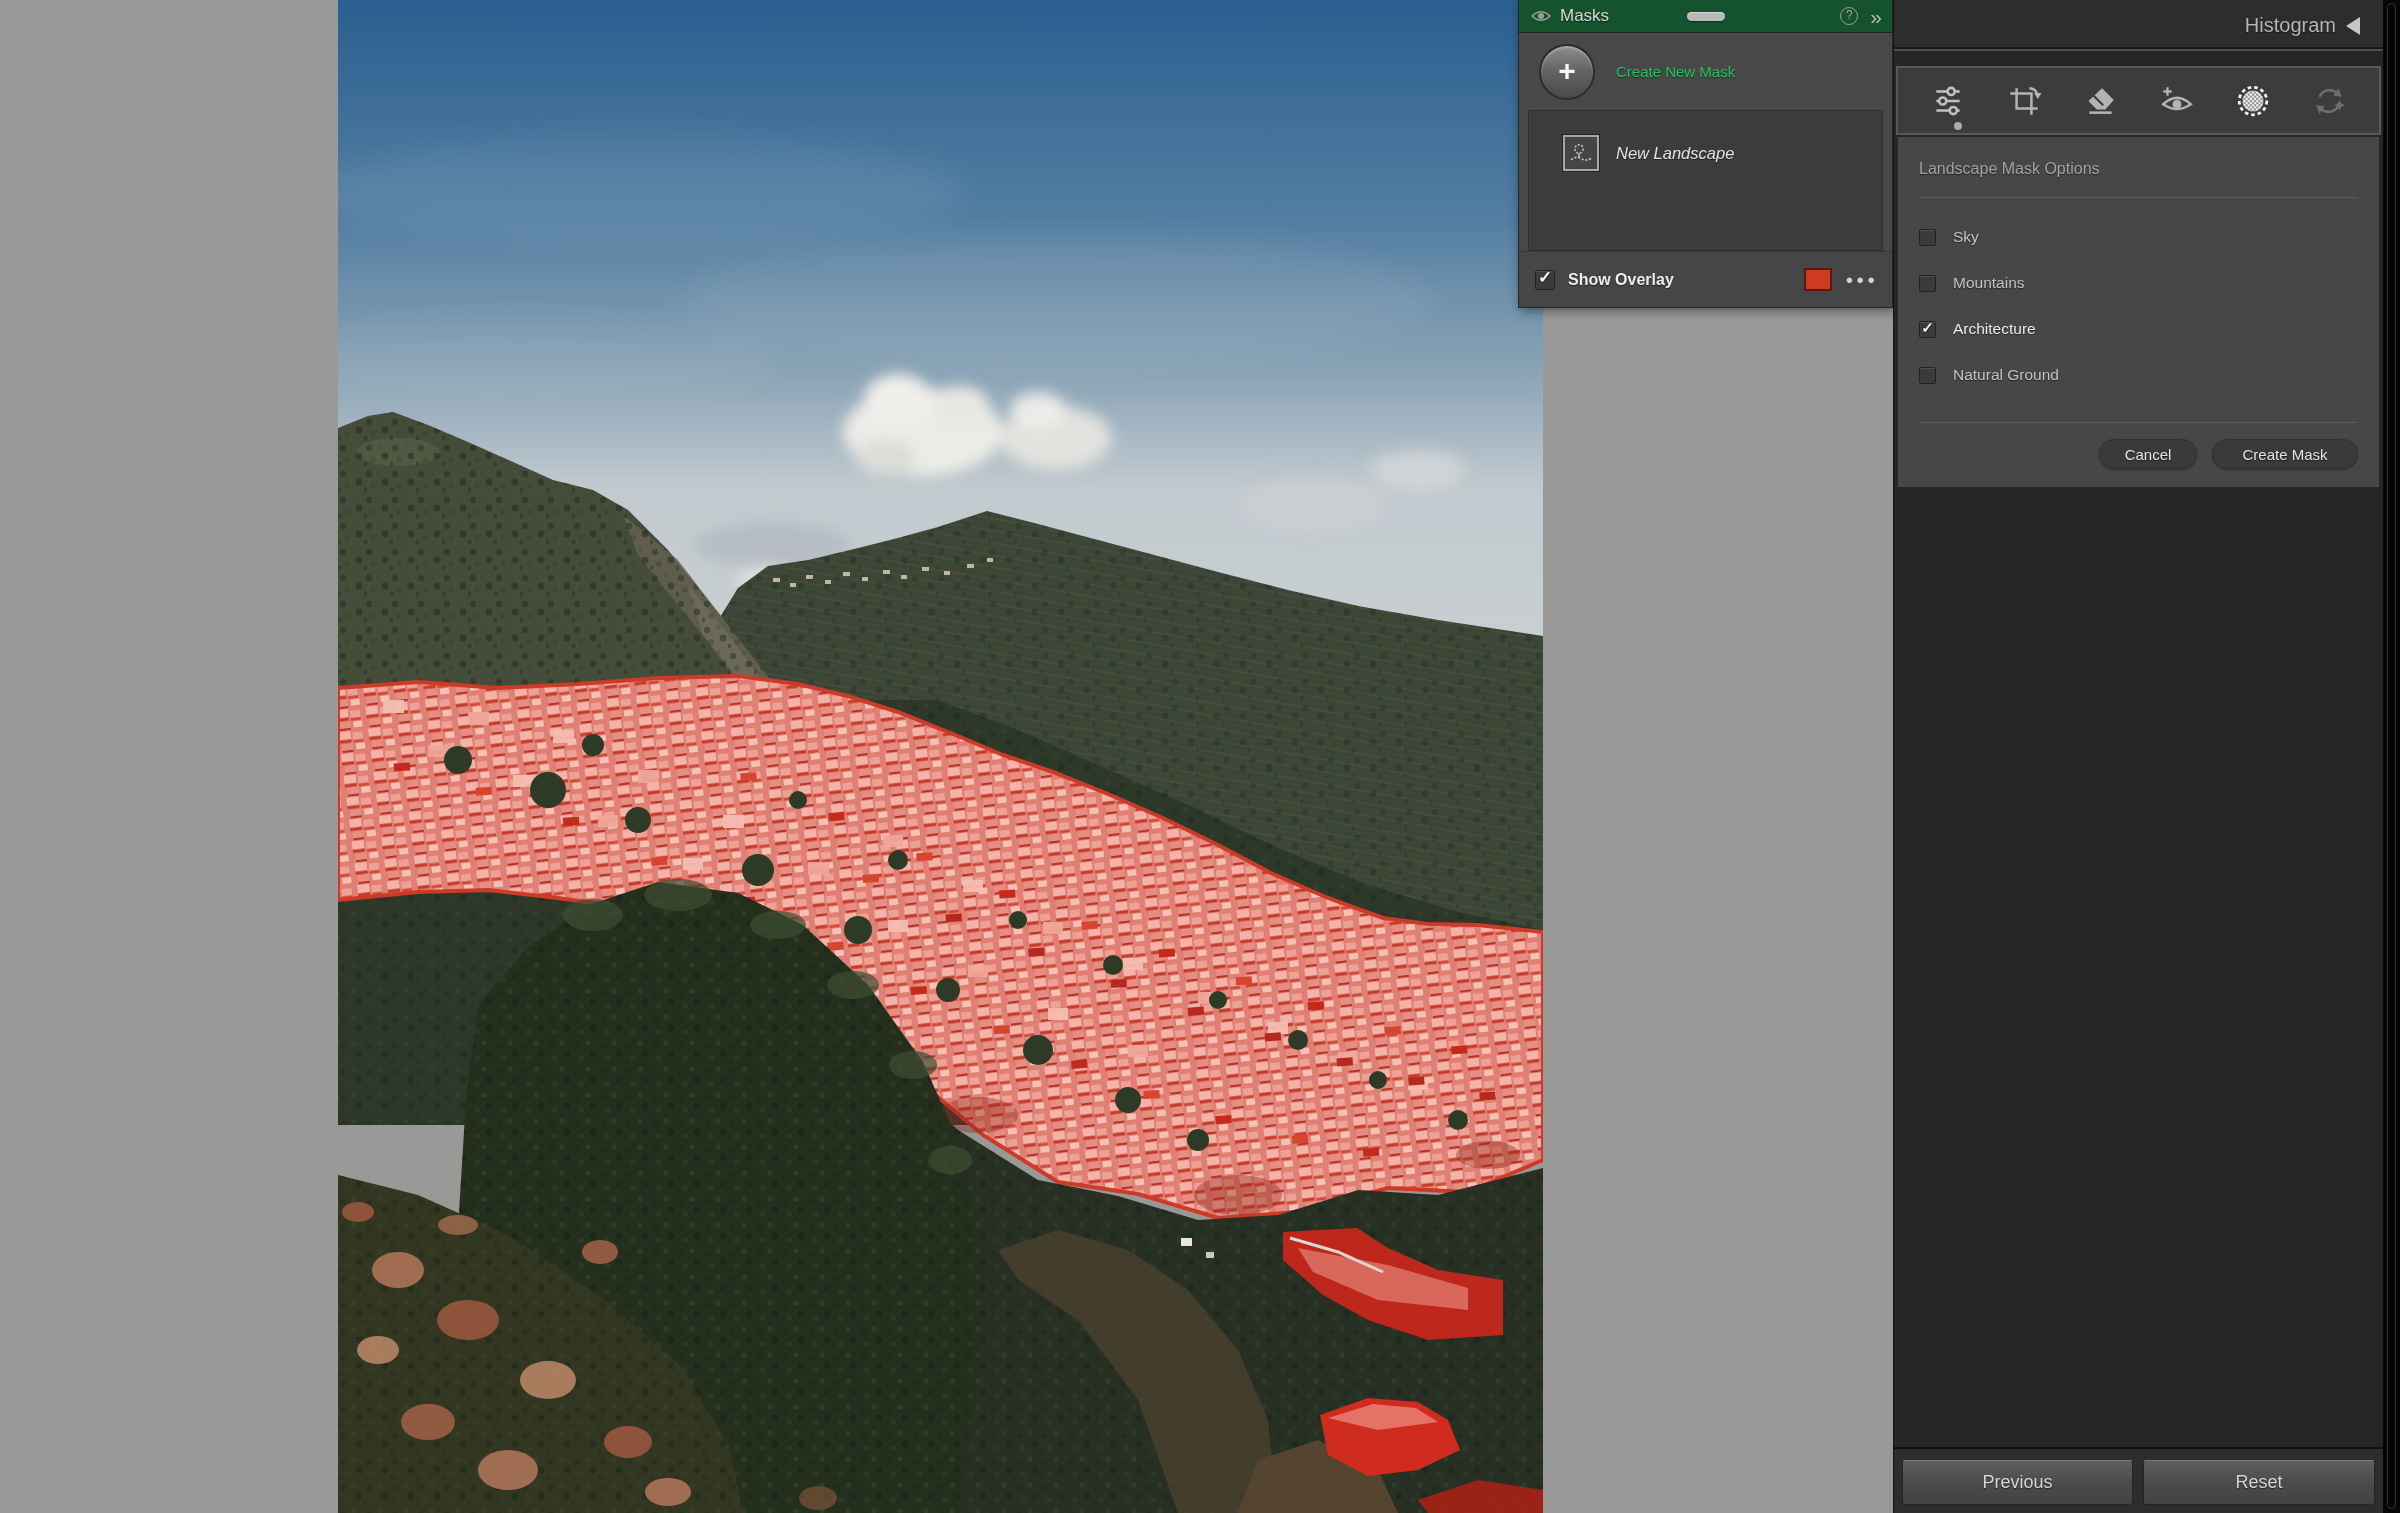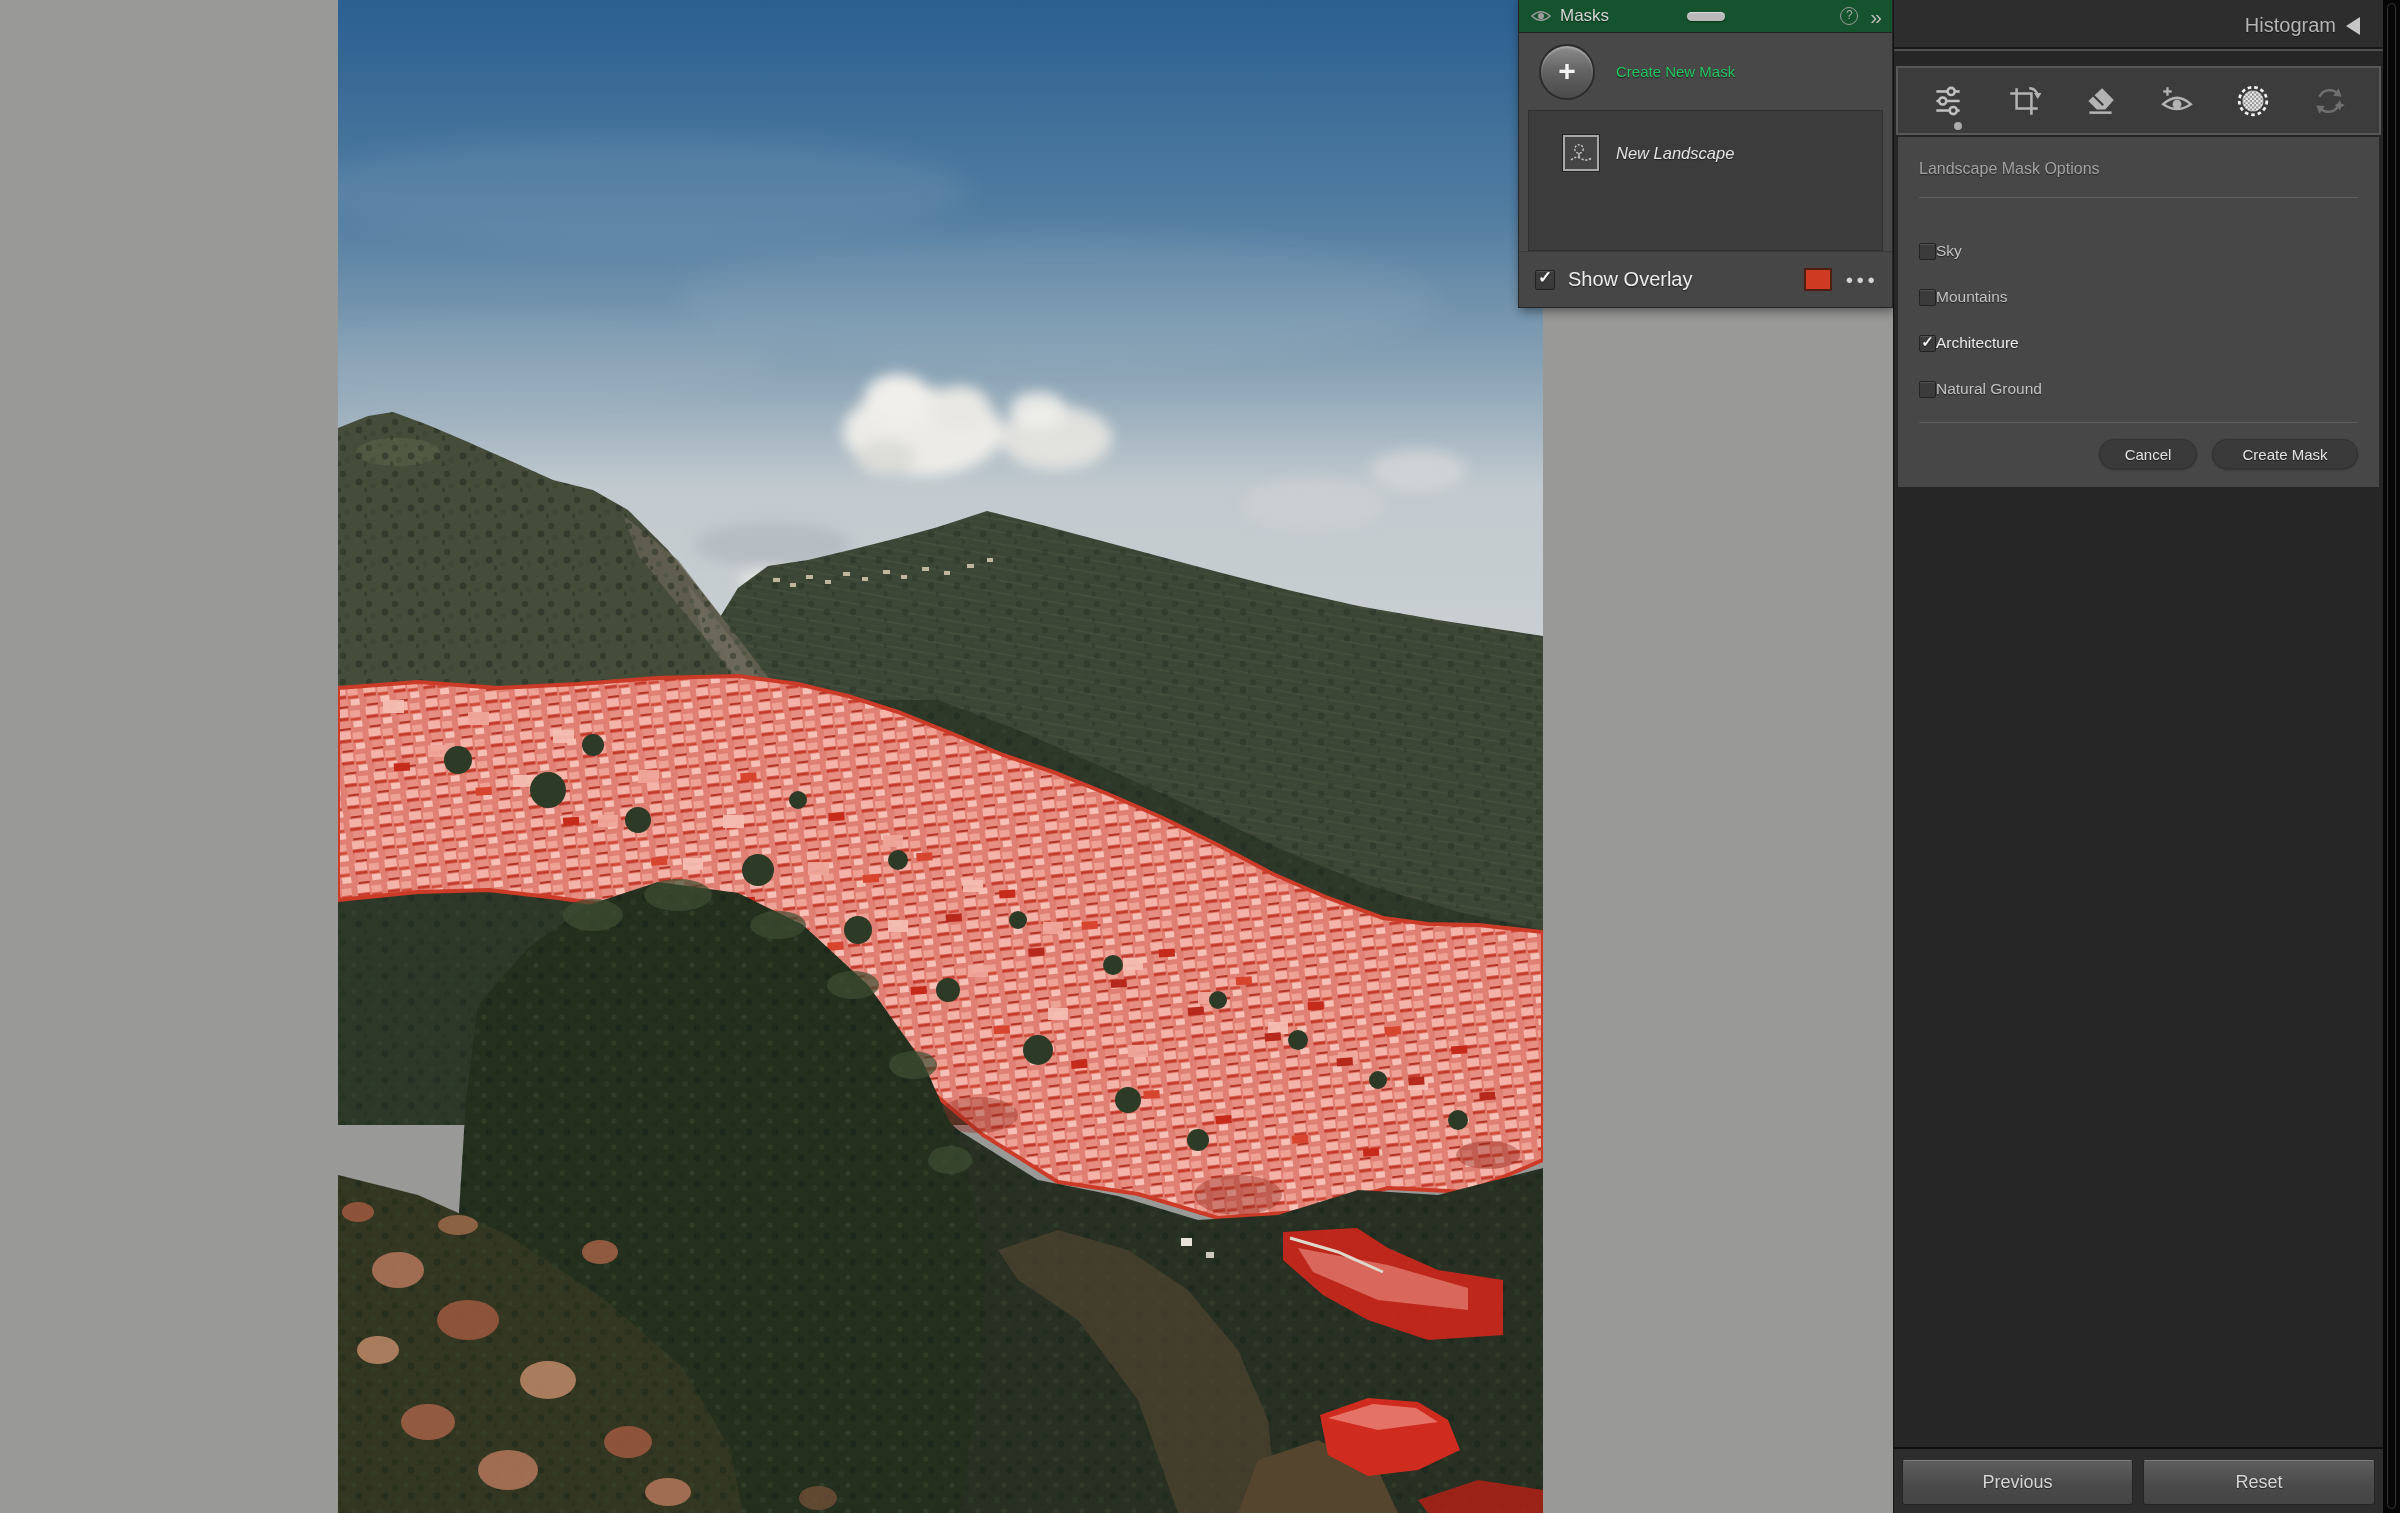--- a/index.html
+++ b/index.html
@@ -60,21 +60,21 @@
   .mp-overlay {
     height:56px; margin-top:0; border-top:1px solid #3a3a3a; background:#464646;
     display:flex; align-items:center; padding:0 14px 0 16px; gap:13px;
   }
   .cbx { position:relative; width:20px; height:20px; background:#3b3b3b;
     border:1px solid #222; border-radius:2px; box-shadow:inset 0 1px 0 rgba(255,255,255,.12);
     display:flex; align-items:center; justify-content:center; }
   .cbx .tick { visibility:hidden; color:#f5f5f5; font-size:17px; font-weight:700; line-height:1;
     transform:translateY(-2px); text-shadow:0 1px 1px rgba(0,0,0,.6); }
   .cbx.checked .tick { visibility:visible; }
-  .mp-overlay-label { font-size:20px; color:#ececec; }
+  .mp-overlay-label { font-size:16px; color:#ececec;font-weight:bold; }
   .swatch { margin-left:auto; width:28px; height:23px; background:#cf3a22; border:2px solid #4f1d12; }
   .more-dots { font-size:13px; letter-spacing:3px; color:#d2d2d2; }
 
   
   .right-panel { position:absolute; left:1893px; top:0; width:490px; height:1513px;
     background:#262626; border-left:1px solid #141414; color:#c9c9c9; }
   .rp-header { position:relative; height:51px; background:#2d2d2d;
     display:flex; align-items:center; justify-content:flex-end; gap:10px; padding-right:23px; }
   .rp-header::after { content:""; position:absolute; left:0; right:0; bottom:0; height:4px;
     background:linear-gradient(180deg,#181818 0%,#181818 45%,#4e4e4e 55%,#4e4e4e 100%); }
@@ -87,21 +87,21 @@
     display:flex; align-items:center; justify-content:space-around; padding:0 12px; }
   .tool { width:40px; height:40px; display:flex; align-items:center; justify-content:center; }
   .active-dot { position:absolute; left:56px; bottom:3px; width:8px; height:8px; border-radius:50%; background:#ababab; }
 
   .rp-options { position:absolute; top:135px; left:2px; width:485px; height:354px;
     background:#474747; border:2px solid #262626; padding:0 21px; }
   .opt-title { padding-top:23px; font-size:16px; color:#a3a3a3; }
   .divider { height:1px; background:#5e5e5e; border:none; }
   .d1 { margin-top:19px; }
   .opt-list { padding-top:16px; }
-  .opt-row { height:46px; display:flex; align-items:flex-end; }
+  .opt-row { height:46px; display:flex; align-items:center; gap:17px; }
   .opt-row .cbx { width:17px; height:17px; }
   .opt-row .cbx .tick { font-size:15px; }
   .opt-label { font-size:15.5px; color:#c3c3c3; }
   .opt-row.sel .opt-label { color:#ececec; }
   .d2 { margin-top:24px; }
   .opt-buttons { display:flex; justify-content:flex-end; gap:15px; margin-top:16px; }
   .pill-btn { height:30px; border-radius:15px; background:#3a3a3a;
     border:1px solid #313131; color:#e4e4e4; font-size:15px;
     display:flex; align-items:center; justify-content:center;
     box-shadow:0 1px 2px rgba(0,0,0,.3); }

